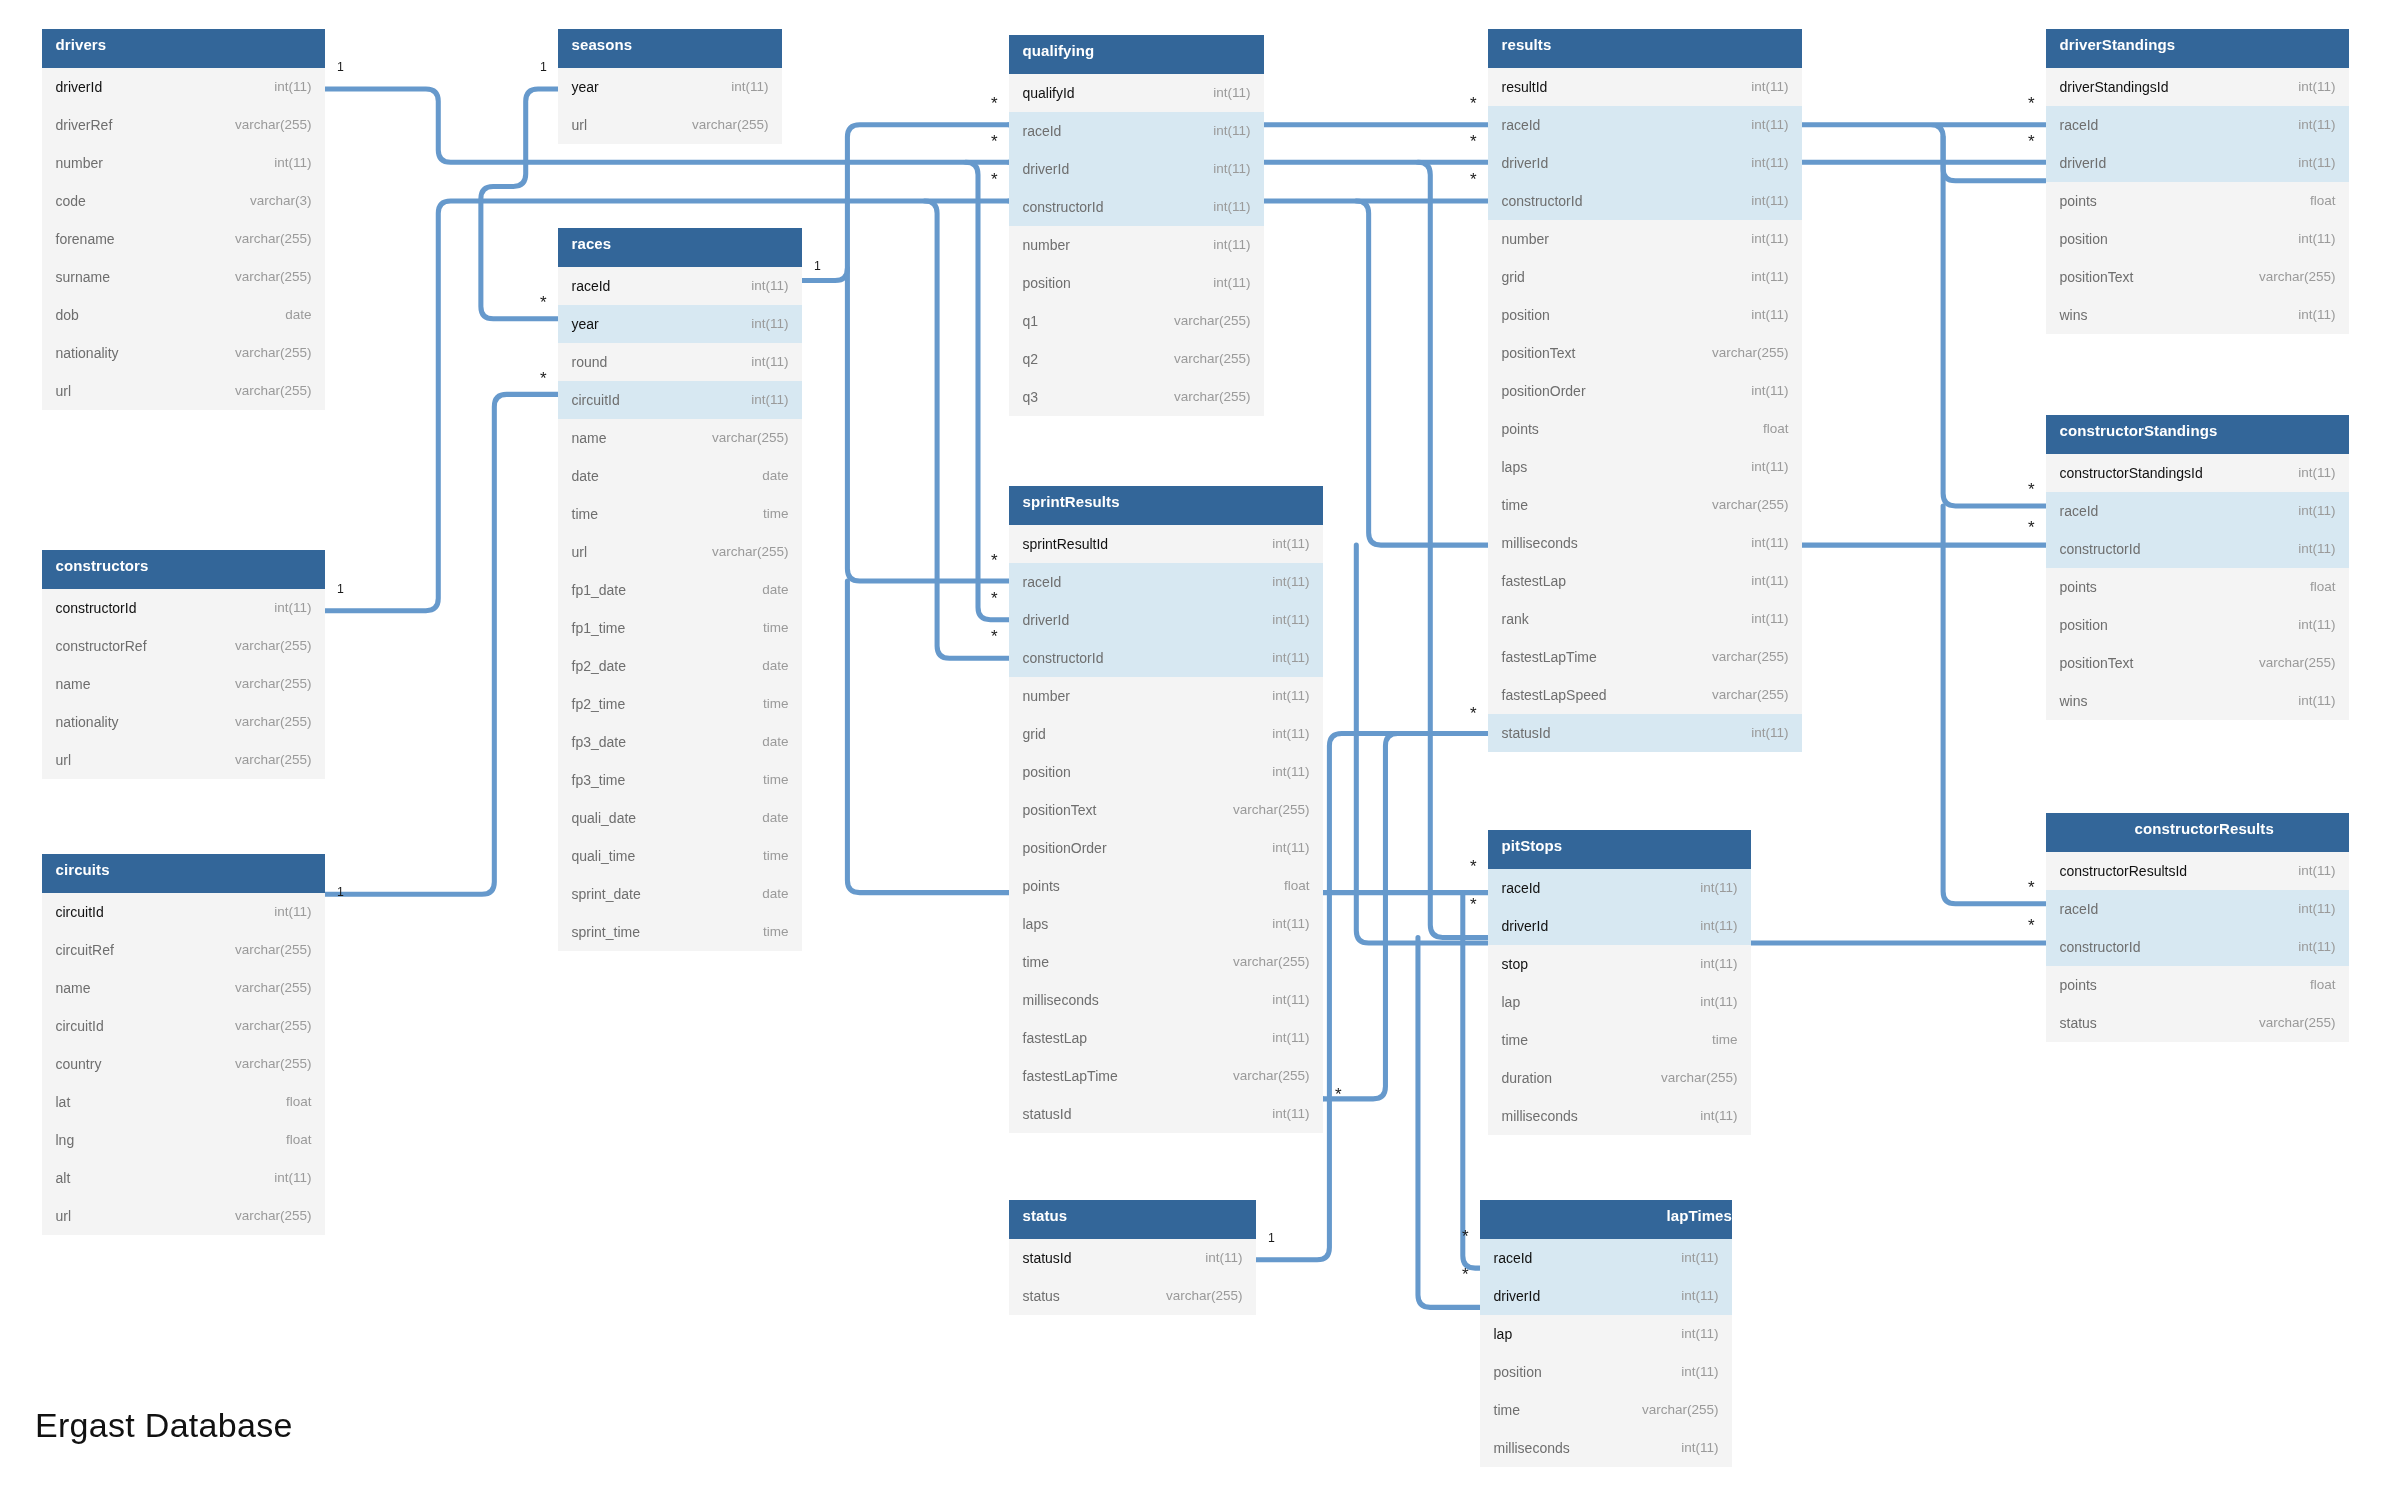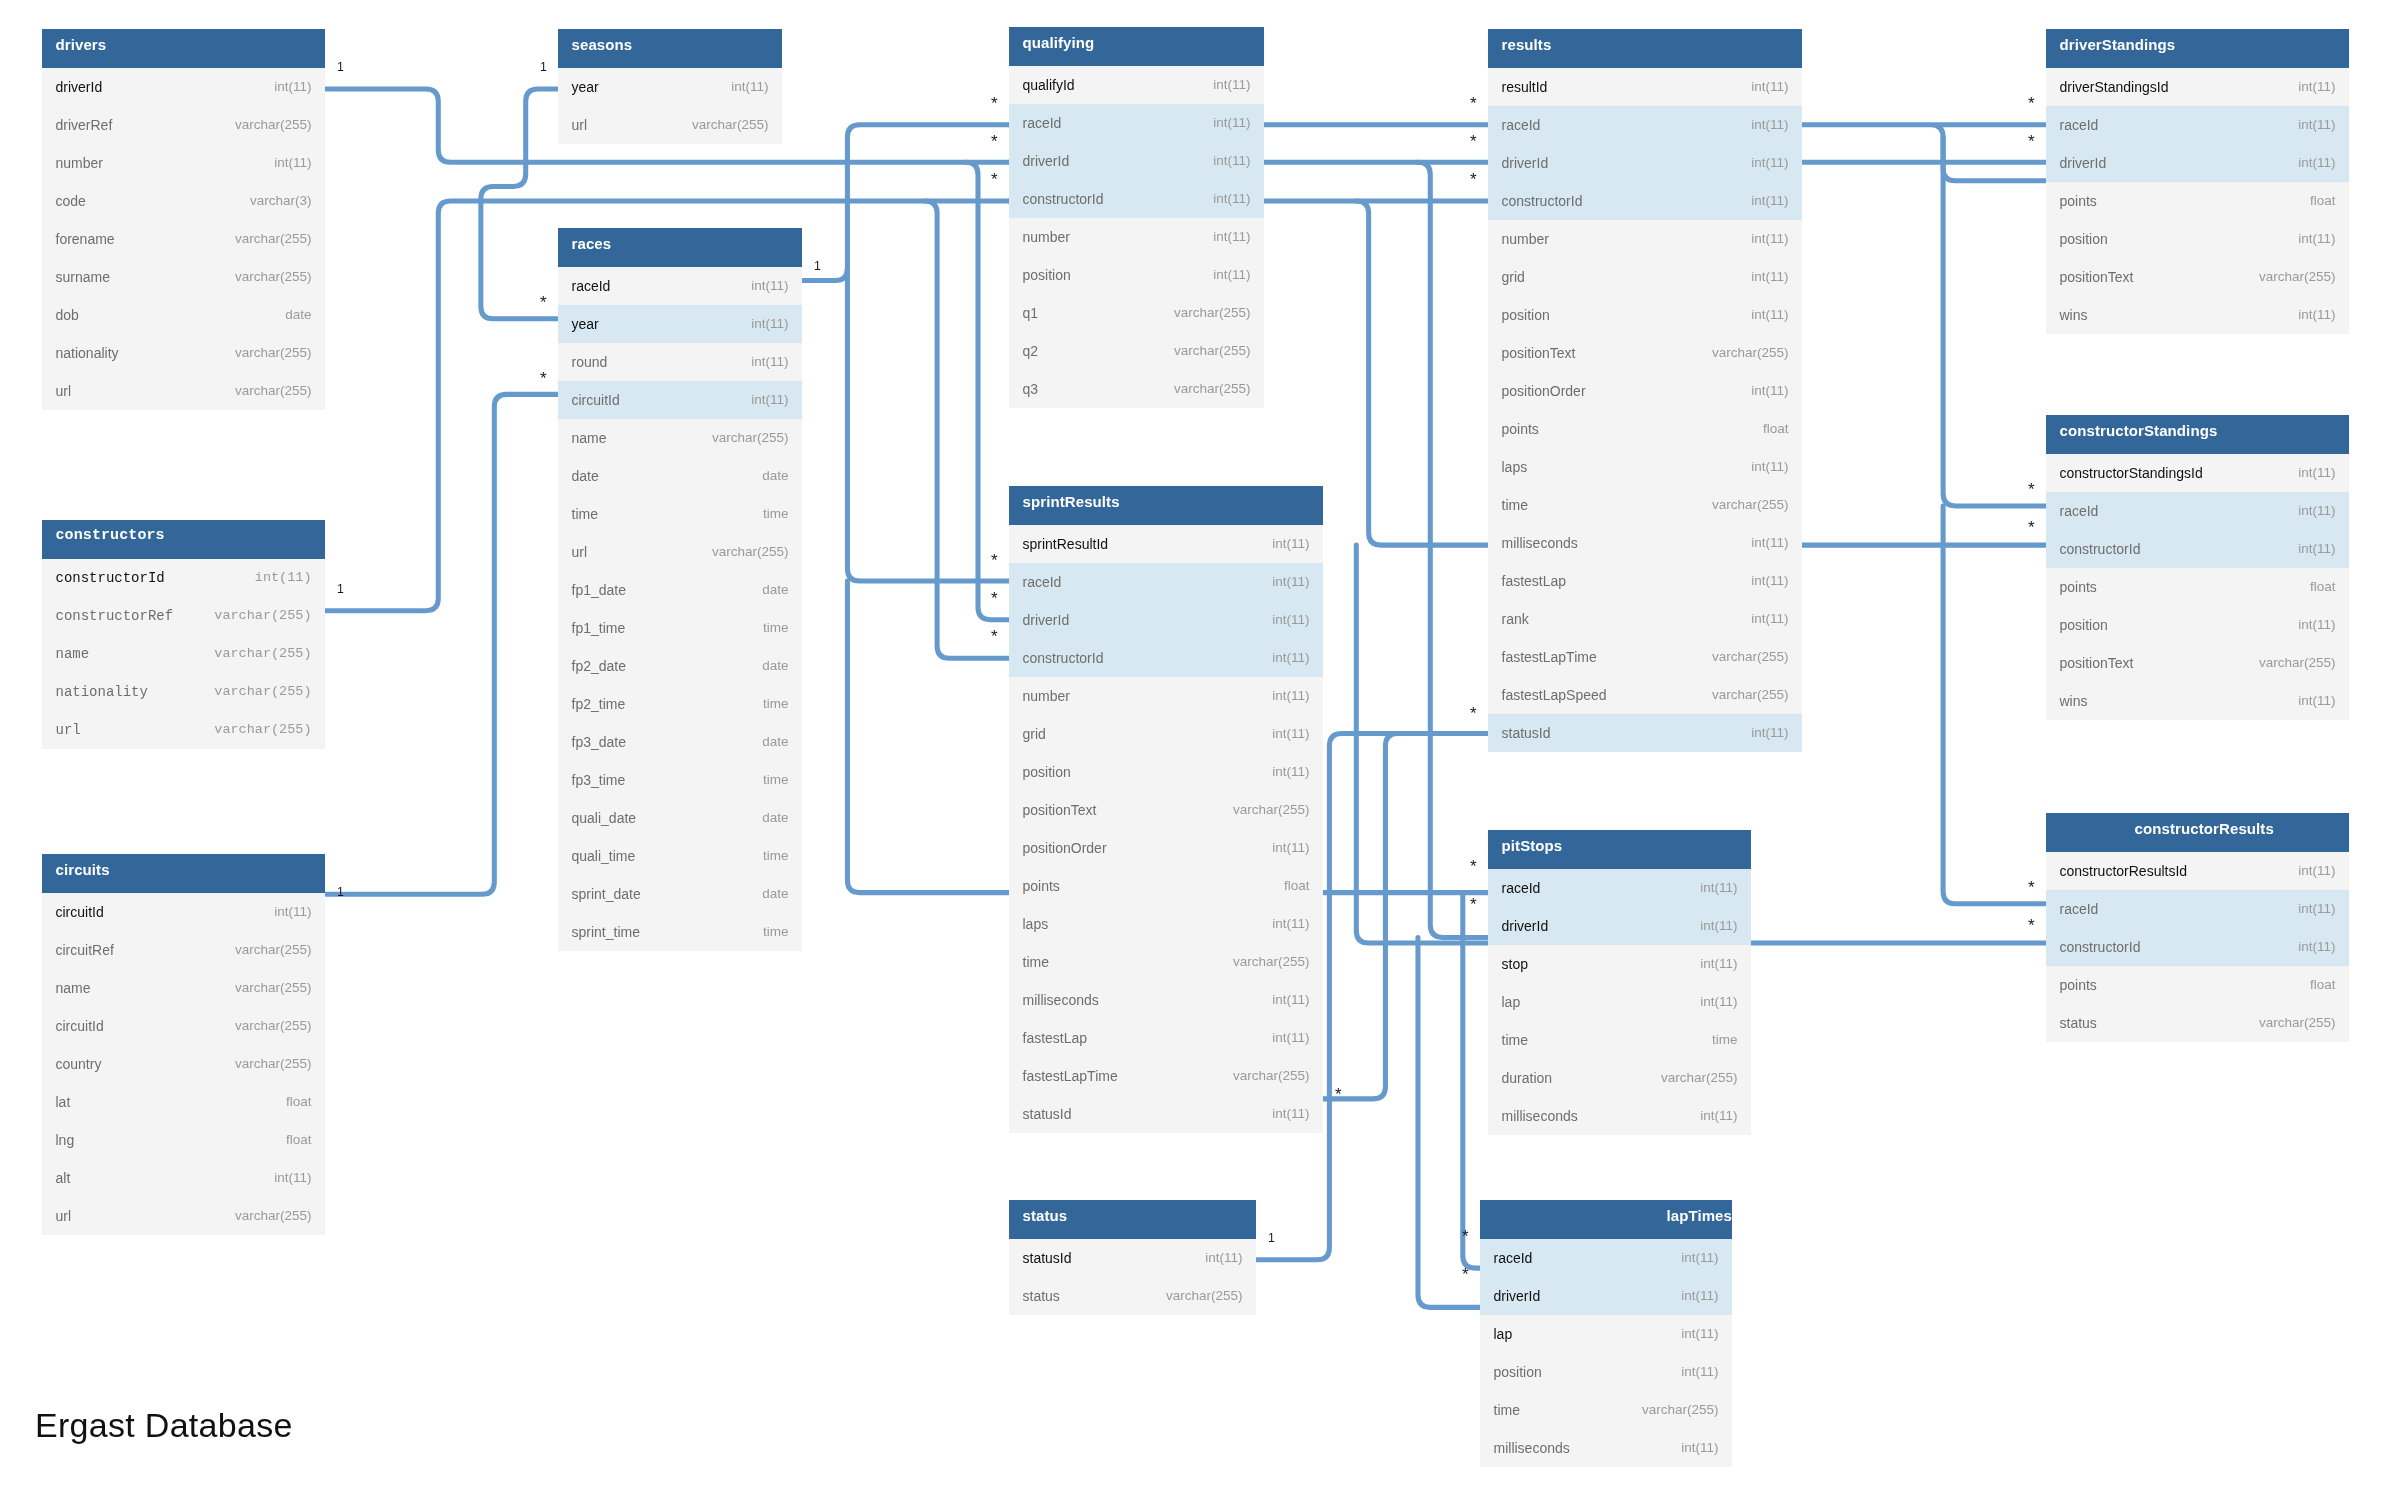--- a/index.html
+++ b/index.html
@@ -145,21 +145,21 @@
       </div>
       <div class="row ">
         <span class="cname">nationality</span>
         <span class="ctype">varchar(255)</span>
       </div>
       <div class="row ">
         <span class="cname">url</span>
         <span class="ctype">varchar(255)</span>
       </div>
     </div>
-    <div class="tbl" style="left: 42px; top: 520px; width: 283px; font-family: Liberation Mono, monospace;">
+    <div class="tbl" style="left: 42px; top: 550px; width: 283px;">
       <div class="tbl-head">constructors</div>
       <div class="row pk">
         <span class="cname">constructorId</span>
         <span class="ctype">int(11)</span>
       </div>
       <div class="row ">
         <span class="cname">constructorRef</span>
         <span class="ctype">varchar(255)</span>
       </div>
       <div class="row ">
@@ -293,21 +293,21 @@
       </div>
       <div class="row ">
         <span class="cname">sprint_date</span>
         <span class="ctype">date</span>
       </div>
       <div class="row ">
         <span class="cname">sprint_time</span>
         <span class="ctype">time</span>
       </div>
     </div>
-    <div class="tbl" style="left: 1009px; top: 27px; width: 255px;">
+    <div class="tbl" style="left: 1009px; top: 35px; width: 255px;">
       <div class="tbl-head">qualifying</div>
       <div class="row pk">
         <span class="cname">qualifyId</span>
         <span class="ctype">int(11)</span>
       </div>
       <div class="row fk">
         <span class="cname">raceId</span>
         <span class="ctype">int(11)</span>
       </div>
       <div class="row fk">

